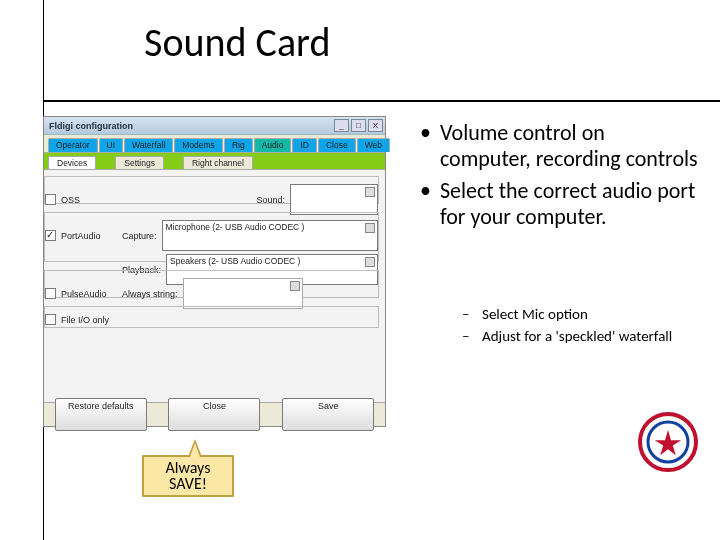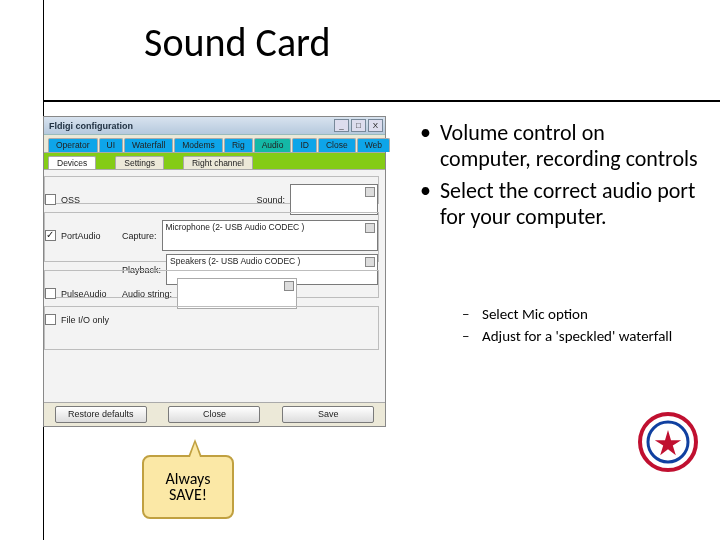--- a/index.html
+++ b/index.html
@@ -7,21 +7,21 @@
   .slide{position:relative;width:720px;height:540px}
   .title{position:absolute;left:144px;top:18px;font-size:40px;color:#000;font-weight:400}
   .rule-v{position:absolute;top:0;left:43px;width:0;height:540px;border-left:1.5px solid #000}
   .rule-h{position:absolute;top:100px;left:43px;width:677px;height:0;border-top:2px solid #000}
   .bullets{position:absolute;left:418px;top:120px;width:280px;font-size:22px;line-height:1.18;color:#000}
   .bullets li{list-style:none;position:relative;padding-left:22px;margin-bottom:6px}
   .bullets li::before{content:"•";position:absolute;left:2px;top:0}
   .subs{position:absolute;left:462px;top:306px;width:240px;font-size:15px;line-height:1.18}
   .subs li{list-style:none;position:relative;padding-left:20px;margin-bottom:4px}
   .subs li::before{content:"–";position:absolute;left:0;top:0}
-  .callout{position:absolute;left:142px;top:455px;width:92px;height:64px;background:#fbe8a6;border:2px solid #c0a040;border-radius:8px;display:flex;align-items:center;justify-content:center;flex-direction:column;font-size:16px;line-height:1.0;text-align:center}
+  .callout{position:absolute;left:142px;top:455px;width:92px;height:42px;background:#fbe8a6;border:2px solid #c0a040;border-radius:1px;display:flex;align-items:center;justify-content:center;flex-direction:column;font-size:16px;line-height:1.0;text-align:center}
   .callout::before{content:"";position:absolute;top:-18px;left:44px;width:0;height:0;border-left:7px solid transparent;border-right:7px solid transparent;border-bottom:18px solid #c0a040}
   .callout::after{content:"";position:absolute;top:-14px;left:46px;width:0;height:0;border-left:5px solid transparent;border-right:5px solid transparent;border-bottom:14px solid #fbe8a6}
   .logo{position:absolute;right:22px;bottom:64px}
   .cfg{position:absolute;left:43px;top:116px;width:343px;height:311px;border:1px solid #888;background:#ece9d8;font-family:Tahoma,Arial,sans-serif;font-size:9px;color:#222}
   .titlebar{height:18px;background:linear-gradient(#d8e3ef,#b6c9dd);display:flex;align-items:center;justify-content:space-between;padding:0 2px 0 5px;border-bottom:1px solid #9bb}
   .titlebar .caption{font-weight:bold;color:#234}
   .winbtns{display:flex;gap:2px}
   .winbtn{width:15px;height:13px;border:1px solid #789;background:#dde;font-size:8px;line-height:11px;text-align:center}
   .tabs{display:flex;gap:1px;padding:3px 4px 0 4px;border-bottom:1px solid #aaa;height:18px}
   .tab{padding:1px 7px;border:1px solid #aaa;border-bottom:none;background:#0ea5e9;border-radius:2px 2px 0 0;font-size:8.5px}
@@ -31,21 +31,21 @@
   .subtab.active{background:#fff}
   .pane{background:#f3f3f3;height:234px;position:relative}
   .grp{position:absolute;left:0;right:6px;border:1px solid #bdbdbd;border-radius:0;padding:4px 0}
   .row{display:flex;align-items:center;gap:5px;margin:3px 0}
   .chk{width:11px;height:11px;border:1px solid #7a7a7a;background:#fff;display:inline-block;position:relative}
   .chk.checked::after{content:"✓";position:absolute;left:0;top:-2px;font-size:10px;color:#222}
   .lbl{min-width:56px}
   .combo{flex:1;height:31px;border:1px solid #7a7a7a;background:#fff;position:relative;padding:0 14px 0 3px;font-size:8.5px;line-height:12px;overflow:hidden;white-space:nowrap}
   .combo::after{content:"";position:absolute;right:2px;top:2px;width:8px;height:8px;border:1px solid #888;background:#ddd}
   .btns{position:absolute;left:0;right:0;bottom:0;height:24px;display:flex;justify-content:space-around;align-items:center;border-top:1px solid #aaa;background:#ece9d8}
-  .btn{width:92px;height:17px;border:1px solid #7a7a7a;background:linear-gradient(#fff,#ddd);font-size:9px;text-align:center;line-height:15px;border-radius:2px}
+  .btn{width:92px;height:33px;border:1px solid #7a7a7a;background:linear-gradient(#fff,#ddd);font-size:9px;text-align:center;line-height:15px;border-radius:2px}
 </style>
 </head>
 <body>
 
 <div class="slide">
   <div class="rule-v"></div>
   <div class="title">Sound Card</div>
   <div class="rule-h"></div>
 
   <ul class="bullets">
@@ -115,25 +115,25 @@
           <span style="width:11px"></span>
             <span class="lbl"></span>
           <span>Playback:</span>
           <div class="combo">Speakers (2- USB Audio CODEC )</div>
         </div>
       </div>
       <div class="grp" style="top:100px;height:28px">
         <div class="row">
           <span class="chk"></span>
           <span class="lbl">PulseAudio</span>
-          <span>Audio string:</span>
+          <span>Always string:</span>
           <div class="combo" style="flex:0 0 120px;border:1px solid #aaa"></div>
         </div>
       </div>
-      <div class="grp" style="top:136px;height:44px">
+      <div class="grp" style="top:136px;height:22px">
         <div class="row">
           <span class="chk"></span>
           <span>File I/O only</span>
         </div>
       </div>
     </div>
     <div class="btns">
       <div class="btn">Restore defaults</div>
       <div class="btn">Close</div>
       <div class="btn">Save</div>

